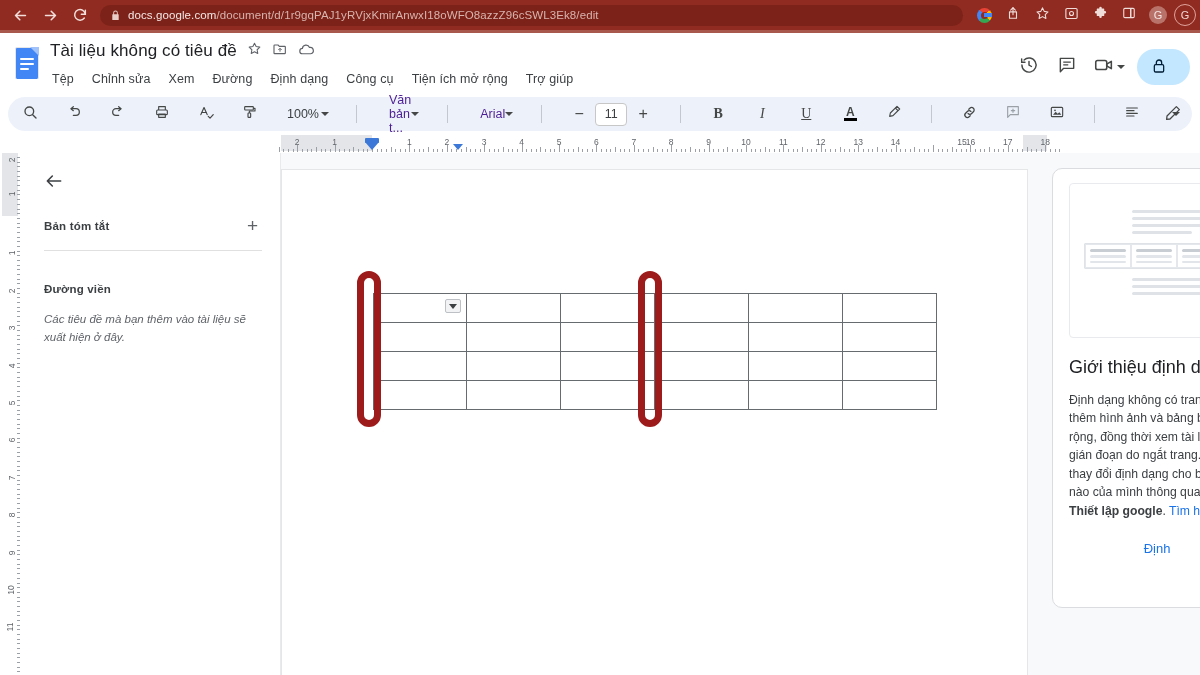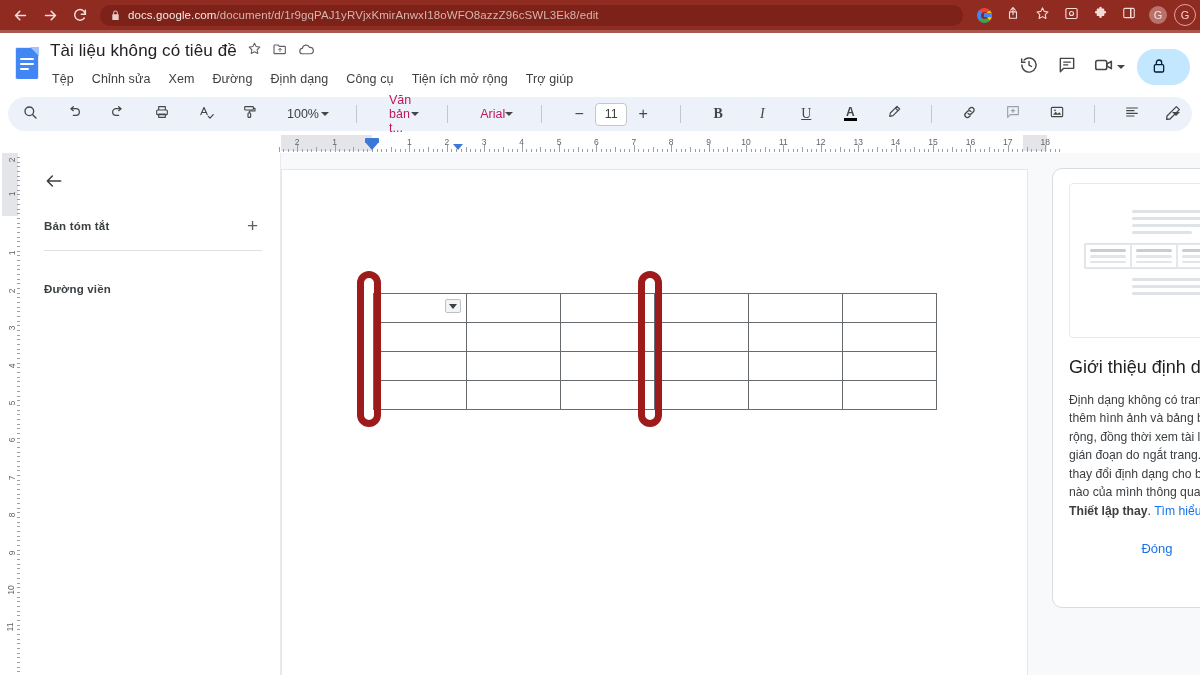--- a/index.html
+++ b/index.html
@@ -173,21 +173,21 @@
   }
   .tb-sep { width: 1px; height: 18px; background: #c3c7cf; margin: 0 6px; flex: 0 0 auto; }
   .tb-zoom {
     display: flex; align-items: center; gap: 2px;
     height: 26px; padding: 0 3px 0 6px; border-radius: 4px;
     font-size: 12.5px; color: #3c4043;
   }
   .tb-select {
     display: flex; align-items: center; justify-content: space-between;
     height: 26px; border-radius: 4px;
-    font-size: 12.5px; color: #be185d;
+    font-size: 12.5px; color: #4c1d95;
     padding: 0 4px 0 8px;
   }
   .sel-style { width: 112px; }
   .sel-font { width: 100px; }
   .fontsize-grp { display: flex; align-items: center; gap: 3px; }
   .fs-box {
     width: 32px; height: 23px;
     border: 1px solid #c7c7c7; border-radius: 4px;
     background: #fff; color: #3c4043;
     font-size: 12.5px;
@@ -930,21 +930,21 @@
     <div class="rh-num" style="left: 559px;">5</div>
     <div class="rh-num" style="left: 596.4px;">6</div>
     <div class="rh-num" style="left: 633.8px;">7</div>
     <div class="rh-num" style="left: 671.2px;">8</div>
     <div class="rh-num" style="left: 708.6px;">9</div>
     <div class="rh-num" style="left: 746px;">10</div>
     <div class="rh-num" style="left: 783.4px;">11</div>
     <div class="rh-num" style="left: 820.8px;">12</div>
     <div class="rh-num" style="left: 858.2px;">13</div>
     <div class="rh-num" style="left: 895.6px;">14</div>
-    <div class="rh-num" style="left: 933px;">15</div>
+    <div class="rh-num" style="left: 962px;">15</div>
     <div class="rh-num" style="left: 970.4px;">16</div>
     <div class="rh-num" style="left: 1007.8px;">17</div>
     <div class="rh-num" style="left: 1045.2px;">18</div>
     <div class="indent-marker" style="left: 365px;"></div>
     <div class="indent-top" style="left: 365px;"></div>
     <div class="indent-marker small" style="left: 453.02px;"></div>
   </div>
 
 <div class="ruler-v">
     <div class="rv-margin" style="top: 0px; height: 63px;"></div>
@@ -1083,20 +1083,21 @@
     </span>
   </div>
   <div class="outline-sec-row">
     <span class="outline-label">Bản tóm tắt</span>
     <span class="outline-plus">+</span>
   </div>
   <div class="outline-divider"></div>
   <div class="outline-sec2">
     <span class="outline-label">Đường viền</span>
   </div>
+  <div class="outline-hint">Các tiêu đề mà bạn thêm vào tài liệu sẽ xuất hiện ở đây.</div>
 </div>
 
 <div class="canvas">
   <div class="page">
     <table class="doc-table">
       <tbody>
           <tr>
             <td class="c1">
               <span class="text-caret"></span>
               <span class="cell-dropdown">
@@ -1169,18 +1170,18 @@
     <div class="th-line" style="width:70px"></div>
   </div>
   <div class="promo-title">Giới thiệu định dạng không có trang</div>
   <div class="promo-body">
     <div>Định dạng không có trang cho phép bạn</div>
     <div>thêm hình ảnh và bảng biểu có chiều</div>
     <div>rộng, đồng thời xem tài liệu mà không bị</div>
     <div>gián đoạn do ngắt trang. Bạn có thể</div>
     <div>thay đổi định dạng cho bất kỳ tài liệu</div>
     <div>nào của mình thông qua trình đơn</div>
-    <div><b>Thiết lập thay</b>. <span class="promo-link">Tìm hiểu thêm</span></div>
+    <div><b>Thiết lập google</b>. <span class="promo-link">Tìm hiểu thêm</span></div>
   </div>
   <div class="promo-actions">
-    <span class="promo-close">Đóng</span>
+    <span class="promo-close">Định</span>
   </div>
 </div>
 
 </body></html>

